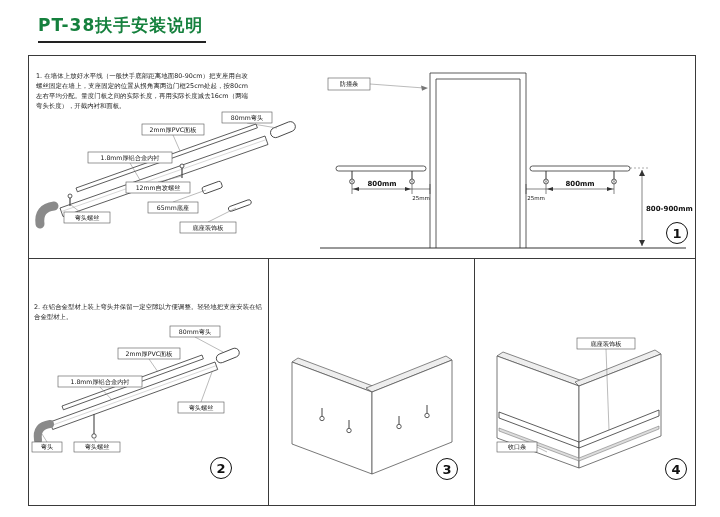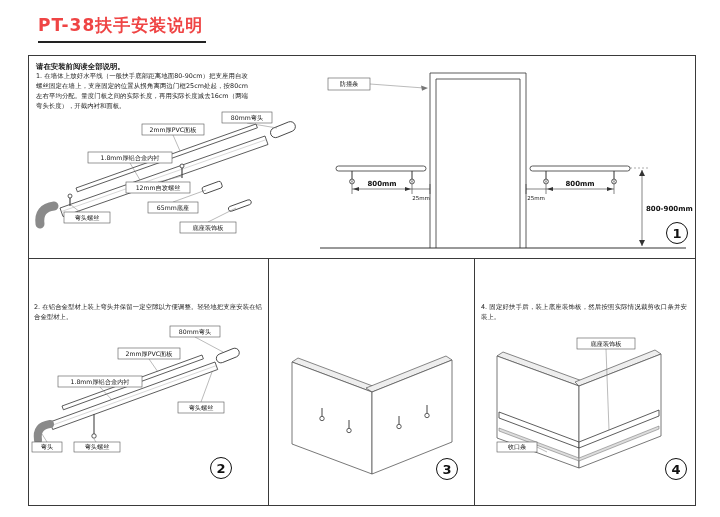--- a/index.html
+++ b/index.html
@@ -1,18 +1,18 @@
 <!DOCTYPE html>
 <html><head>
 <meta charset="utf-8">
 <style>
   html,body{margin:0;padding:0;background:#e8e8e8}
   .page{position:relative;width:720px;height:517px;background:#fff;overflow:hidden;
         font-family:"DejaVu Sans","Liberation Sans",sans-serif;color:#111}
-  .title{position:absolute;left:38px;top:14px;font-size:17px;font-weight:bold;letter-spacing:1px;color:#ef4444}
+  .title{position:absolute;left:38px;top:14px;font-size:17px;font-weight:bold;letter-spacing:1px;color:#15803d}
   .title-underline{position:absolute;left:38px;top:41px;width:168px;height:2px;background:#222}
   .frame{position:absolute;left:28px;top:55px;width:666px;height:449px;border:1px solid #3a3a3a}
   .line{position:absolute;background:#3a3a3a}
   .step{position:absolute;font-size:6.4px;line-height:1.55;color:#1a1a1a;text-align:justify}
   .intro{font-size:7.4px;font-weight:bold}
   .num-badge{position:absolute;width:22px;height:22px;border:1.6px solid #111;border-radius:50%;
              display:flex;align-items:center;justify-content:center;font-size:13px;font-weight:bold;
              background:#fff;box-sizing:border-box}
   svg{position:absolute;overflow:visible}
   svg .part{fill:#fff;stroke:#333;stroke-width:0.8}
@@ -30,24 +30,22 @@
 <div class="page">
 
   <div class="title">PT-38扶手安装说明</div>
   <div class="title-underline"></div>
 
   <div class="frame"></div>
   <div class="line" style="left:28px;top:258px;width:667px;height:1px"></div>
   <div class="line" style="left:268px;top:258px;width:1px;height:247px"></div>
   <div class="line" style="left:474px;top:258px;width:1px;height:247px"></div>
 
-  <div class="step intro" style="left:36px;top:61px;width:220px">请在安装前阅读全部说明。</div>
   <div class="step" style="left:36px;top:72px;width:212px">1. 在墙体上放好水平线（一般扶手底部距离地面80-90cm）把支座用自攻螺丝固定在墙上，支座固定的位置从拐角离两边门框25cm处起，按80cm左右平均分配。量度门板之间的实际长度，再用实际长度减去16cm（两端弯头长度），开截内衬和面板。</div>
   <div class="step" style="left:34px;top:303px;width:228px">2. 在铝合金型材上装上弯头并保留一定空隙以方便调整。轻轻地把支座安装在铝合金型材上。</div>
-  <div class="step" style="left:481px;top:303px;width:206px">4. 固定好扶手后，装上底座装饰板，然后按照实际情况裁剪收口条并安装上。</div>
 
   <svg style="left:30px;top:96px" width="280" height="158" viewBox="0 0 280 158">
     <g>
       <polygon class="part" points="30,112 235,40 238,48.5 33,120.5"></polygon>
       <line x1="31.5" y1="115.5" x2="236.5" y2="43.5" stroke="#999" stroke-width="0.4"></line>
       <polygon class="part" points="46,92 226,28 227.4,31.8 47.4,95.8"></polygon>
       <g transform="rotate(-22 252 34)">
         <rect class="part" x="240" y="29" width="26" height="10" rx="5"></rect>
       </g>
       <path d="M10,128 Q8,112 24,110" fill="none" stroke="#8a8a8a" stroke-width="9" stroke-linecap="round"></path>

